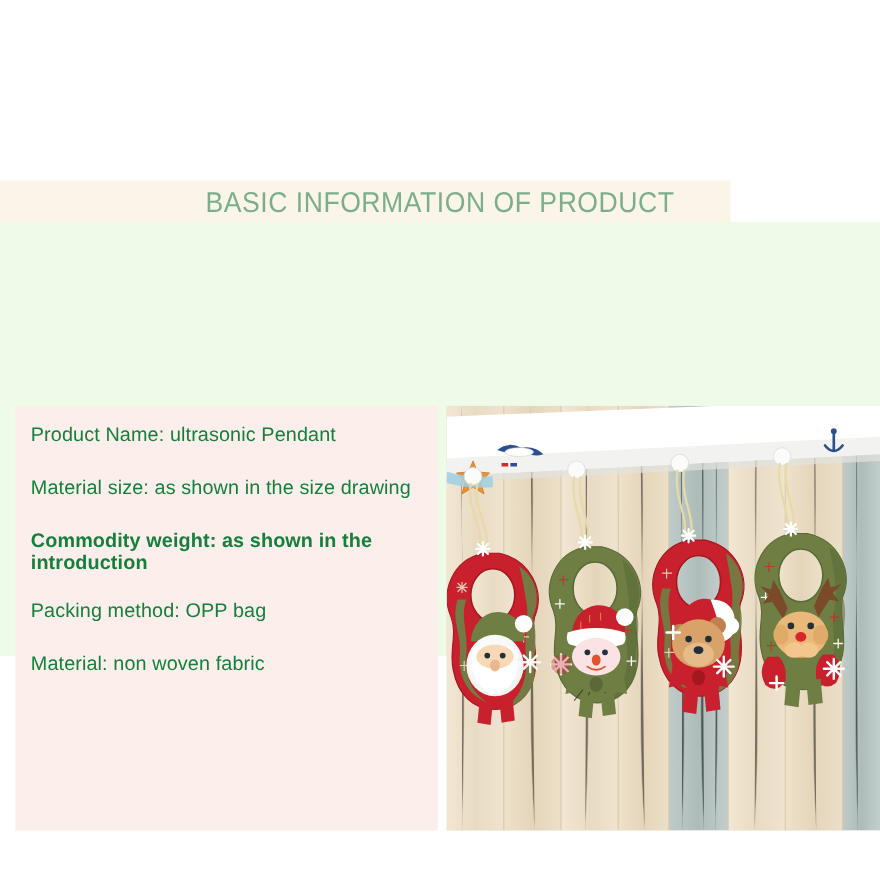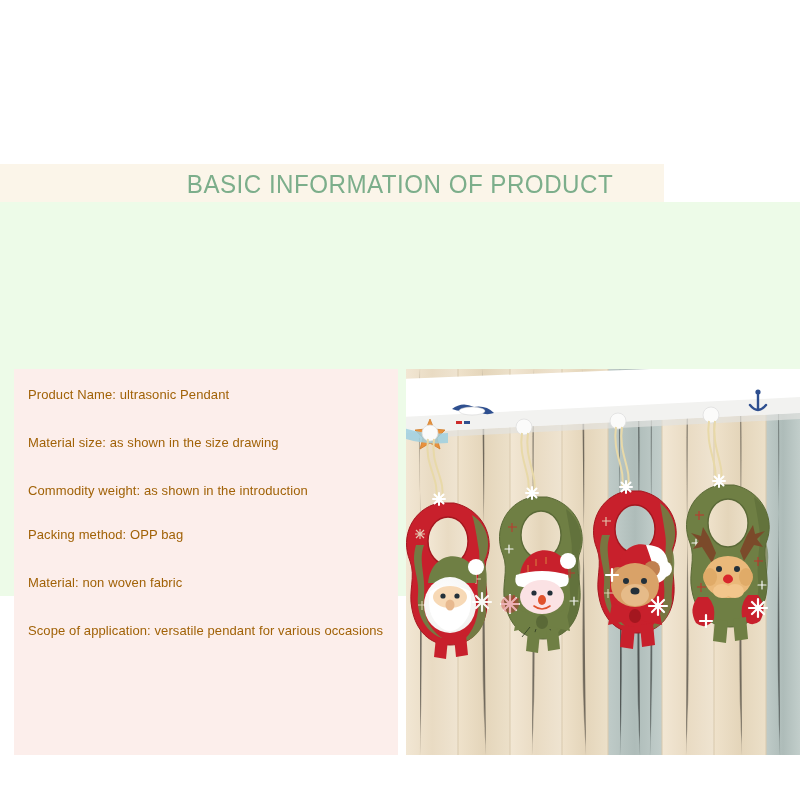--- a/index.html
+++ b/index.html
@@ -54,28 +54,28 @@
     position: absolute;
     left: 14px;
     top: 205px;
     width: 384px;
     height: 386px;
     background: #fceeeb;
     padding: 16px 0 0 14px;
   }
 
   .spec-line {
-    color: #a16207;
-    font-size: 13px;
+    color: #15803d;
+    font-size: 18px;
     line-height: 20px;
     letter-spacing: 0.1px;
     margin-bottom: 28px;
     max-width: 372px;
   }
-  .spec-line.wrapped { margin-bottom: 24px; }
+  .spec-line.wrapped { margin-bottom: 24px; font-weight: bold; }
   .spec-line:last-child { margin-bottom: 0; }
 
   
   #product-photo {
     position: absolute;
     left: 406px;
     top: 205px;
     width: 394px;
     height: 386px;
     overflow: hidden;
@@ -92,21 +92,20 @@
   <div id="green-wash"></div>
 
   <div id="page-title">BASIC INFORMATION OF PRODUCT</div>
 
   <div id="spec-panel">
     <div class="spec-line">Product Name: ultrasonic Pendant</div>
     <div class="spec-line">Material size: as shown in the size drawing</div>
     <div class="spec-line wrapped">Commodity weight: as shown in the introduction</div>
     <div class="spec-line">Packing method: OPP bag</div>
     <div class="spec-line">Material: non woven fabric</div>
-    <div class="spec-line wrapped">Scope of application: versatile pendant for various occasions</div>
   </div>
 
   <div id="product-photo">
     <svg id="photo-svg" viewBox="0 0 394 386" xmlns="http://www.w3.org/2000/svg">
       <defs>
         <linearGradient id="plankA" x1="0" y1="0" x2="1" y2="0">
           <stop offset="0" stop-color="#f2e7d4"></stop>
             <stop offset="0.5" stop-color="#e9dbc3"></stop>
             <stop offset="1" stop-color="#efe4d1"></stop>
         </linearGradient>

